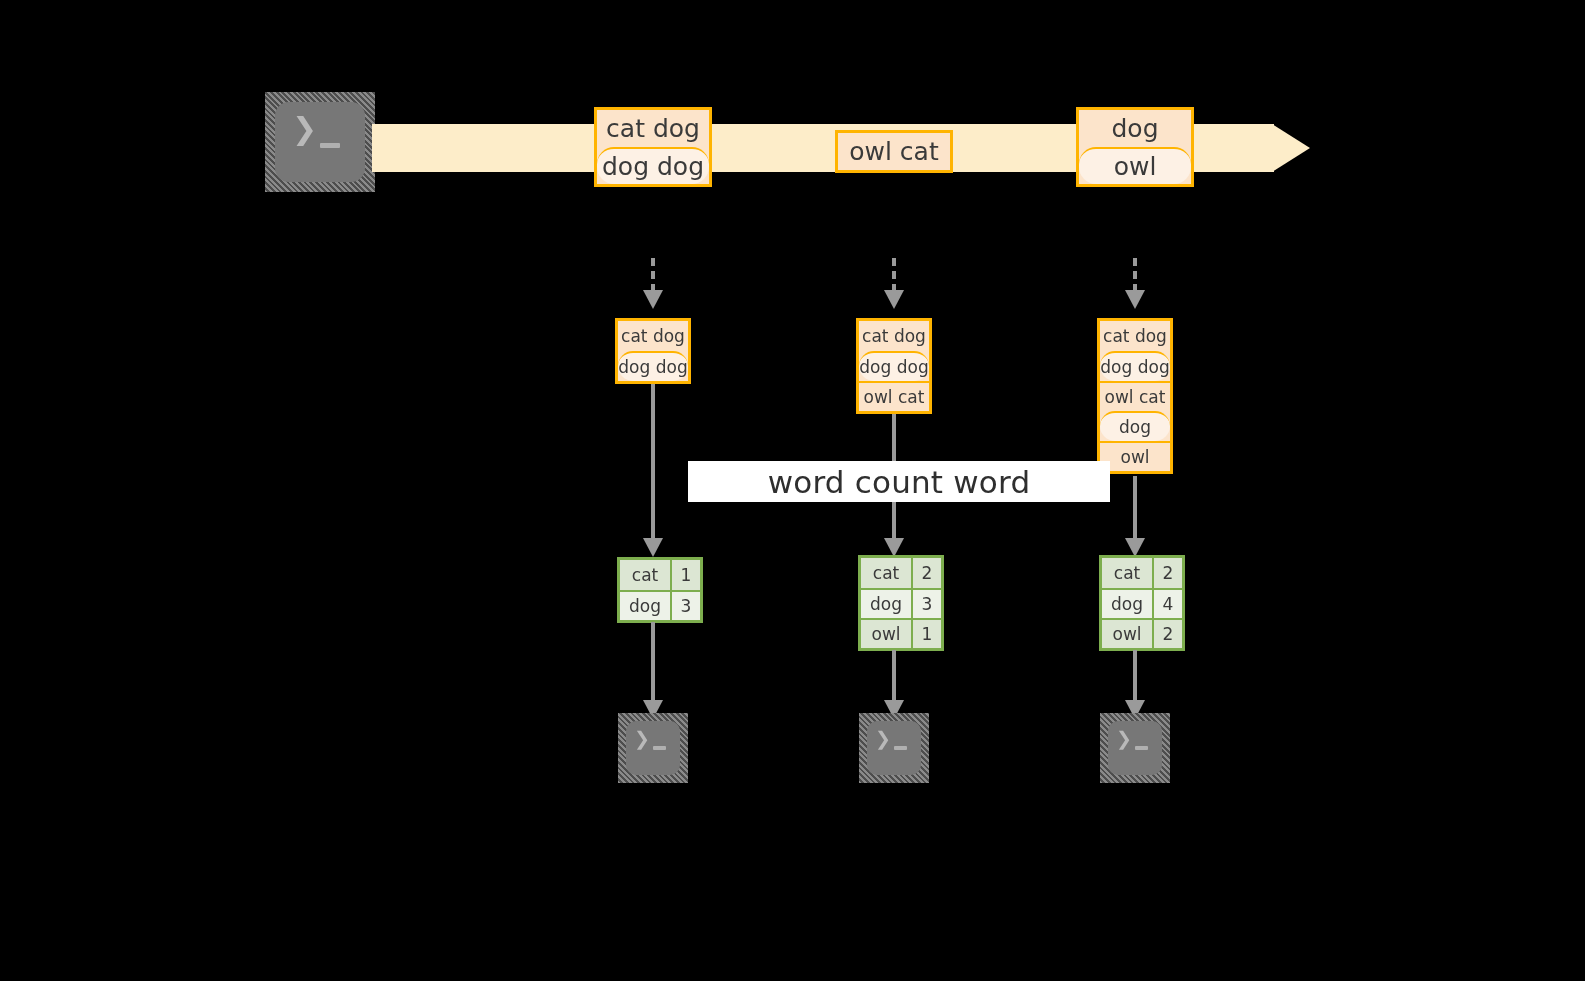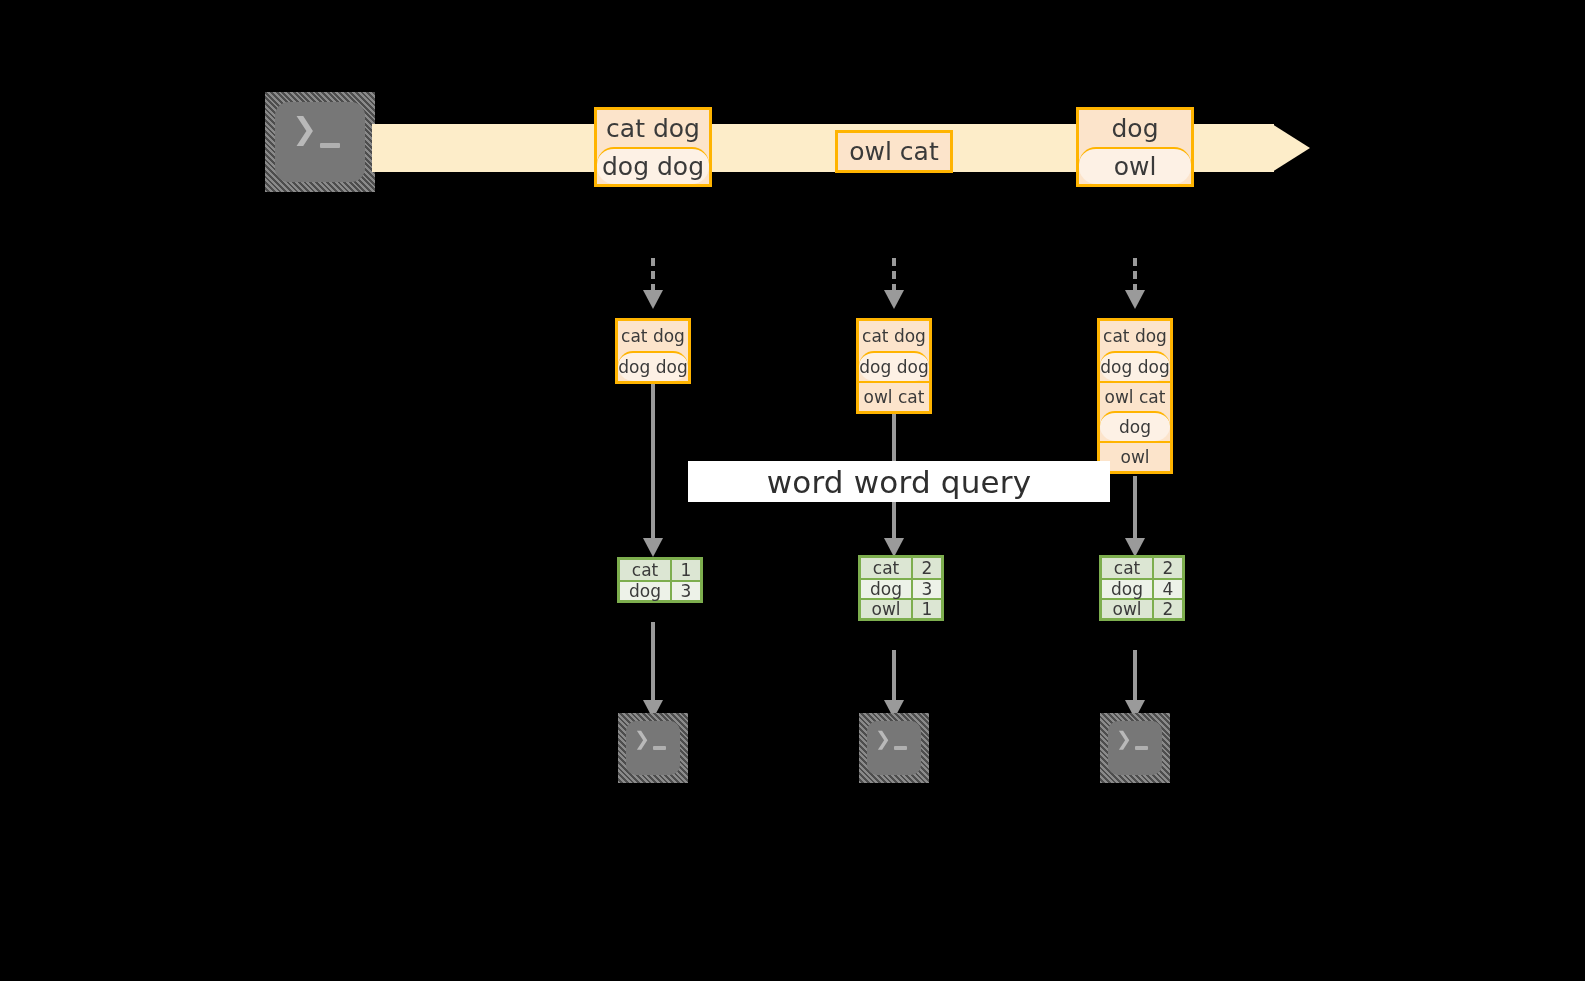--- a/index.html
+++ b/index.html
@@ -100,21 +100,21 @@
   
   .res-table {
     position: absolute;
     box-sizing: border-box;
     border: 3px solid #7DAE4E;
     background: #DCE6D3;
   }
   .res-row {
     display: flex;
     box-sizing: border-box;
-    height: 20px;
+    height: 30px;
   }
   .res-row + .res-row { border-top: 2px solid #7DAE4E; }
   .res-cell {
     box-sizing: border-box;
     display: flex;
     align-items: center;
     justify-content: center;
     font-size: 17px;
     color: #3a3a3a;
     background: #DCE6D3;
@@ -288,16 +288,16 @@
   <div class="conn-head" style="left:1125px; top:700px;"></div>
 
   <div class="console-icon console-small" style="left:1100px; top:713px;">
     <div class="screen">
       <span class="prompt-chevron">❯</span>
       <span class="prompt-underscore"></span>
     </div>
   </div>
 
   <div class="query-banner" style="left:688px; top:461px; width:422px; height:41px;">
-    <span>word word query</span>
+    <span>word count word</span>
   </div>
 
 </div>
 
 </body></html>

